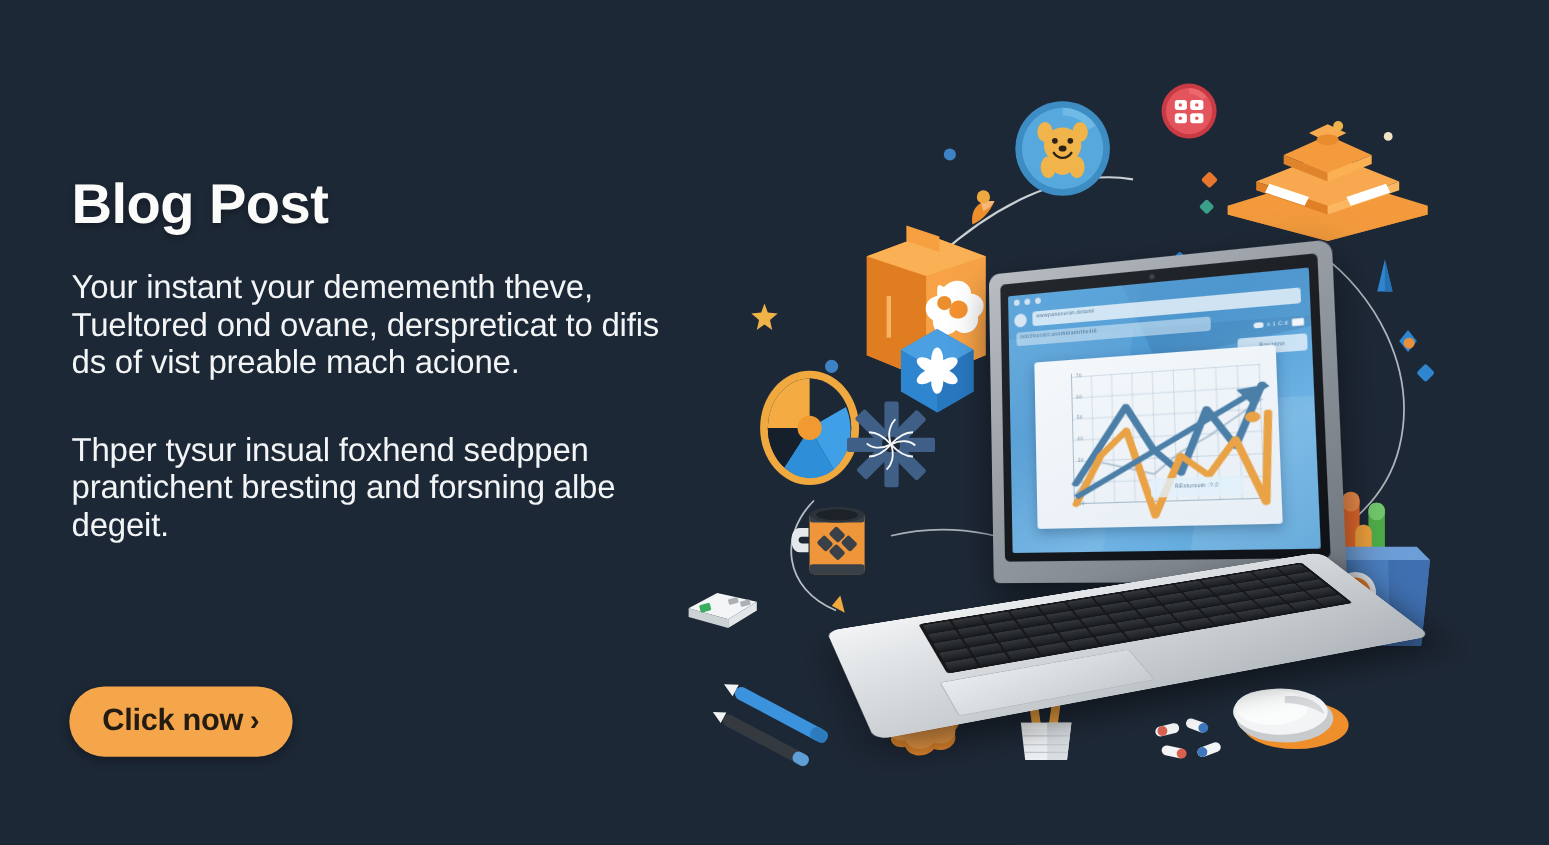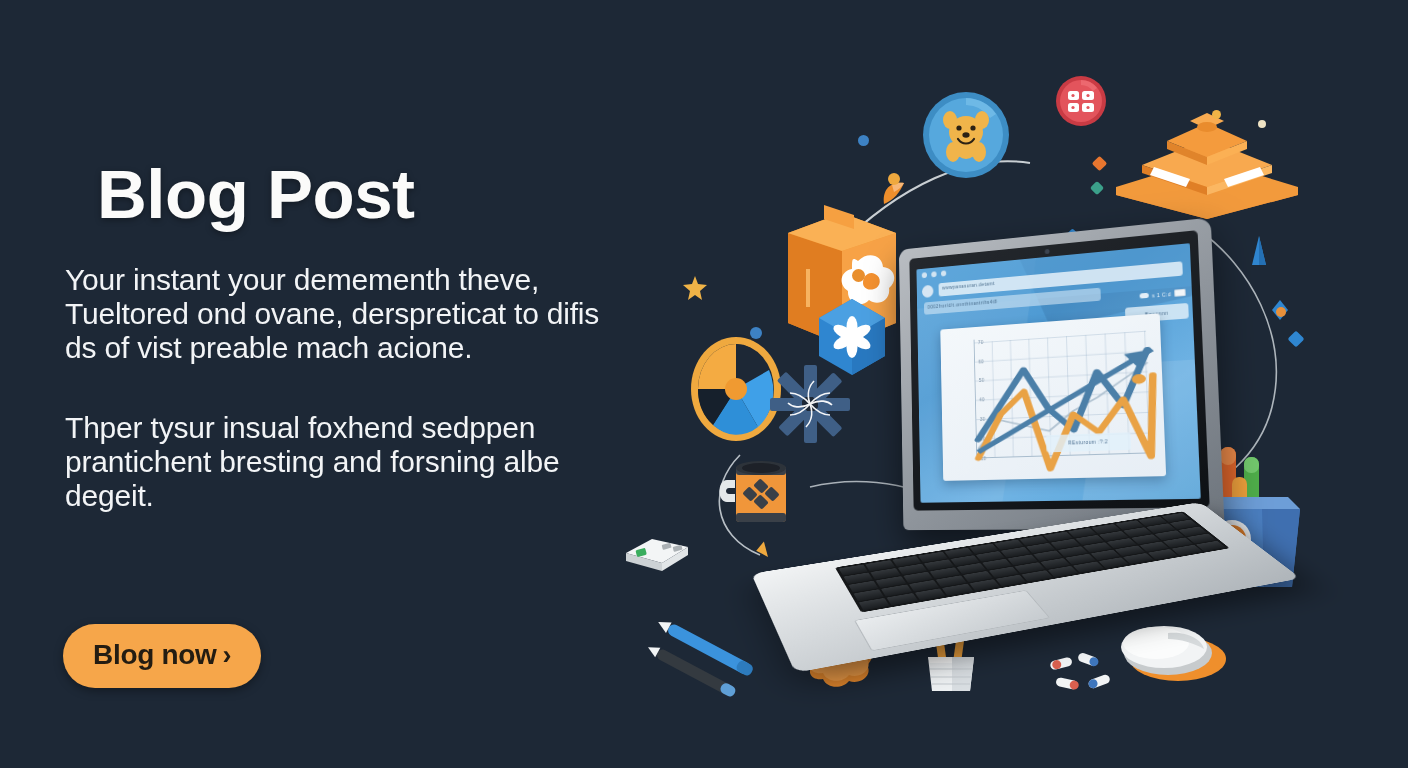--- a/index.html
+++ b/index.html
@@ -7,24 +7,23 @@
   body {
     background:#1d2836;
     font-family:"Liberation Sans", sans-serif;
     position:relative;
   }
   .stage { position:absolute; inset:0; }
 
   
   .copy { position:absolute; left:65px; top:160px; width:540px; }
   .headline {
-    font-size:69px; font-weight:bold; color:#fbfbfa;
+    font-size:51px; font-weight:bold; color:#fbfbfa;
     letter-spacing:-0.5px; line-height:1.0;
     text-shadow:0 2px 6px rgba(0,0,0,.35);
-    margin-left:32px;
   }
   .para {
     font-size:30px; color:#f2f4f6; line-height:34px;
     letter-spacing:-0.2px; font-weight:400;
   }
   .para.p1 { margin-top:46px; }
   .para.p2 { margin-top:34px; }
 
   .cta {
     position:absolute; left:63px; top:624px;
@@ -175,21 +174,21 @@
 
 <div class="stage">
 
   <div class="copy">
     <h1 class="headline">Blog Post</h1>
     <p class="para p2">Your instant your demementh theve, Tueltored ond ovane, derspreticat to difis ds of vist preable mach acione.</p>
     <p class="para p1">Thper tysur insual foxhend sedppen prantichent bresting and forsning albe degeit.</p>
   </div>
 
   <button class="cta">
-    <span>Blog now</span>
+    <span>Click now</span>
     <span class="chev">›</span>
   </button>
 
   <div class="art">
 
     <svg class="ic" style="left:0;top:0;width:808px;height:720px;">
       <path d="M236 214 C 300 150, 370 118, 430 128" stroke="#e8ecef" stroke-width="2" fill="none" opacity=".85"></path>
       <path d="M240 214 l-9 -12 l12 -3 z" fill="#e8ecef" opacity=".9" transform="rotate(200 240 214)"></path>
       <path d="M330 300 C 360 330, 380 348, 400 356" stroke="#e8ecef" stroke-width="2" fill="none" opacity=".85"></path>
       <path d="M404 360 l-12 -2 l6 -10 z" fill="#e8ecef" opacity=".9"></path>

